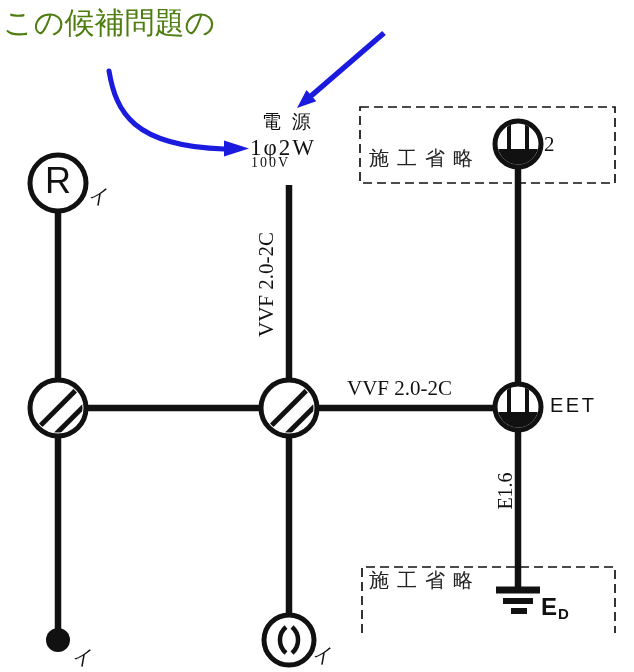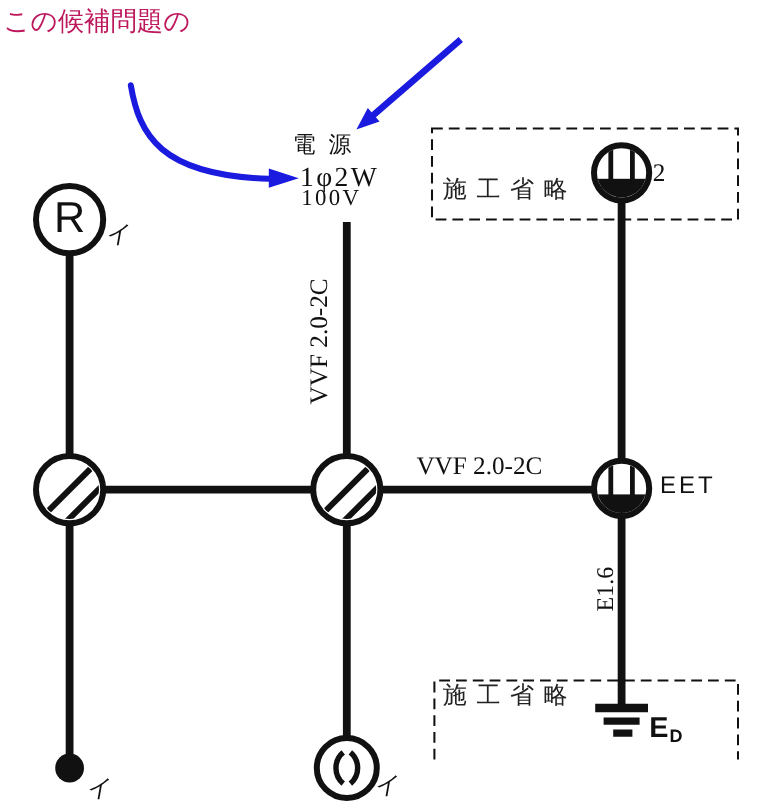--- a/index.html
+++ b/index.html
@@ -5,22 +5,22 @@
   html,body{margin:0;padding:0;background:#fff;}
   .stage{
     position:relative;width:634px;height:672px;background:#ffffff;
     font-family:"Liberation Serif", serif;overflow:hidden;
   }
   .stage svg{position:absolute;left:0;top:0;}
   .lbl{position:absolute;color:#111;line-height:1;white-space:nowrap;}
   .serif{font-family:"Liberation Serif", serif;}
   .sans{font-family:"Liberation Sans", sans-serif;text-align:right;}
   .blue-note{
-    position:absolute;color:#be185d;line-height:1.32;white-space:nowrap;
-    font-family:"Liberation Sans", sans-serif;font-size:22px;font-weight:500;
+    position:absolute;color:#4d7c0f;line-height:1.32;white-space:nowrap;
+    font-family:"Liberation Sans", sans-serif;font-size:30px;font-weight:500;
   }
   .vlabel{transform:rotate(-90deg);transform-origin:center;text-align:center;}
   .circuit-mark{font-size:20px;transform:skewX(-10deg);}
   .sub{font-size:15px;position:relative;top:4px;margin-left:1px;}
 </style>
 </head>
 <body>
 
 <div class="stage">
 
@@ -109,23 +109,23 @@
     <g>
       <line x1="384" y1="33" x2="311" y2="96" stroke="#1b1be0" stroke-width="5.5"></line>
       <polygon points="297,108 306.5,89.9 316.3,101.3" fill="#1b1be0"></polygon>
     </g>
   </svg>
 
   <div class="blue-note" style="left:3px;top:3px;">
     <div>この候補問題の</div>
   </div>
 
-  <div class="lbl serif" style="left:244px;top:112px;font-size:19px;letter-spacing:3px;">電 源</div>
+  <div class="lbl serif" style="left:262px;top:112px;font-size:19px;letter-spacing:3px;">電 源</div>
   <div class="lbl serif" style="left:250px;top:136px;font-size:23px;letter-spacing:2px;">1φ2W</div>
-  <div class="lbl serif" style="left:251px;top:156px;font-size:19px;letter-spacing:2px;">100V</div>
+  <div class="lbl serif" style="left:251px;top:156px;font-size:14px;letter-spacing:2px;">100V</div>
 
   <div class="lbl serif vlabel" style="left:196px;top:274px;width:140px;font-size:21px;">VVF 2.0-2C</div>
   <div class="lbl serif" style="left:347px;top:378px;font-size:21px;">VVF 2.0-2C</div>
   <div class="lbl serif vlabel" style="left:470px;top:481px;width:70px;font-size:20px;">E1.6</div>
 
   <div class="lbl serif" style="left:369px;top:148px;font-size:20px;letter-spacing:8px;color:#222;">施工省略</div>
   <div class="lbl serif" style="left:369px;top:570px;font-size:20px;letter-spacing:8px;color:#222;">施工省略</div>
 
   <div class="lbl sans" style="left:38px;top:163px;width:40px;text-align:center;font-size:36px;font-weight:500;">R</div>
   <div class="lbl serif circuit-mark" style="left:89px;top:186px;">イ</div>

